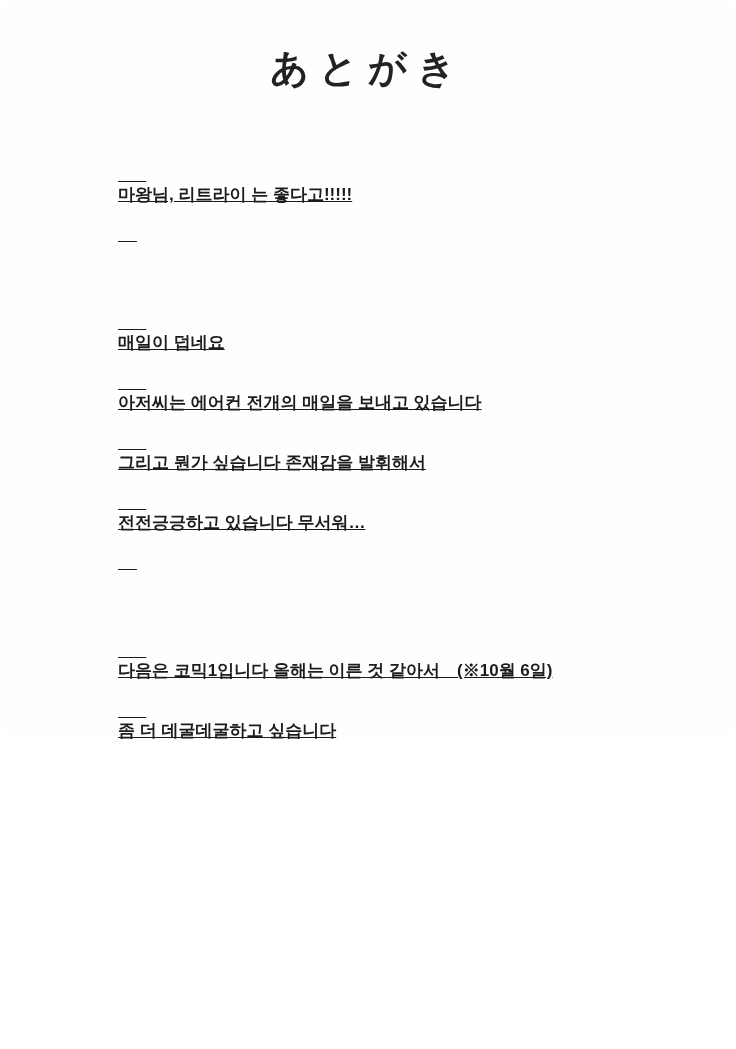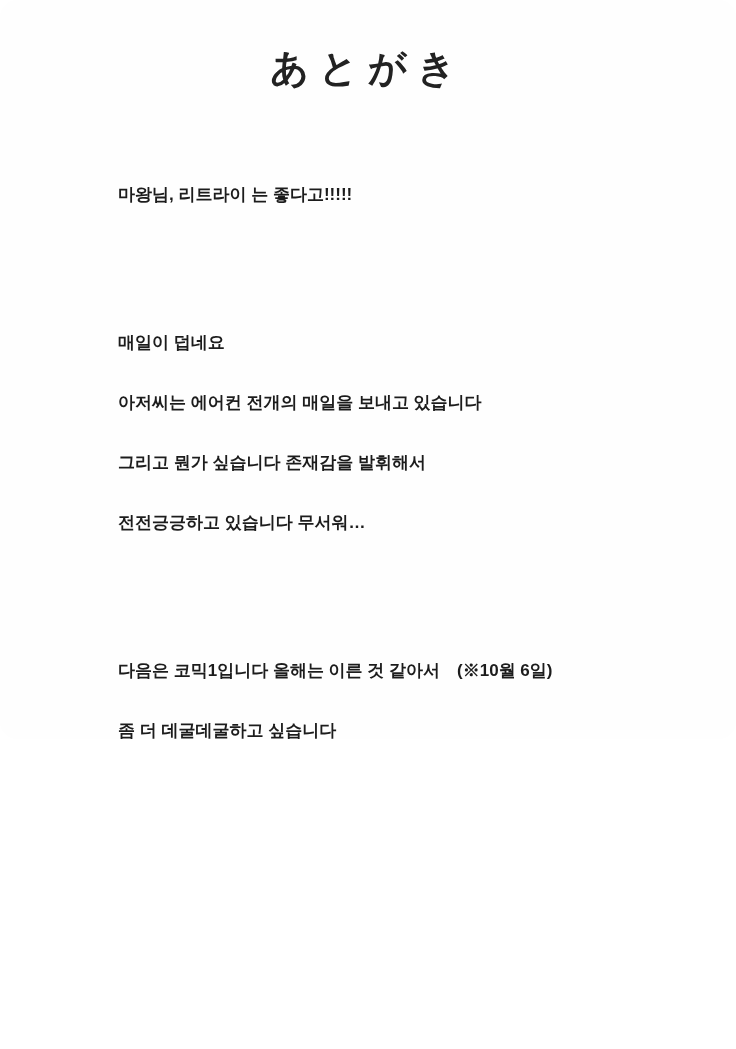--- a/index.html
+++ b/index.html
@@ -23,21 +23,21 @@
     color: #222;
   }
   .afterword {
     margin: 12px 0 0 118px;
     font-size: 17px;
     font-weight: 700;
     line-height: 20px;
     white-space: pre-wrap;
     color: #1c1c1c;
   }
-  .para { margin: 0 0 8px 0; }
+  .para { margin: 0 0 8px 0; text-decoration: underline; }
   .para div { height: 20px; }
   .closing { margin-top: 12px; height: 20px; font-weight: 800; }
 </style>
 </head>
 <body>
 
 <div class="page">
 
   <div class="title">あとがき</div>
 

